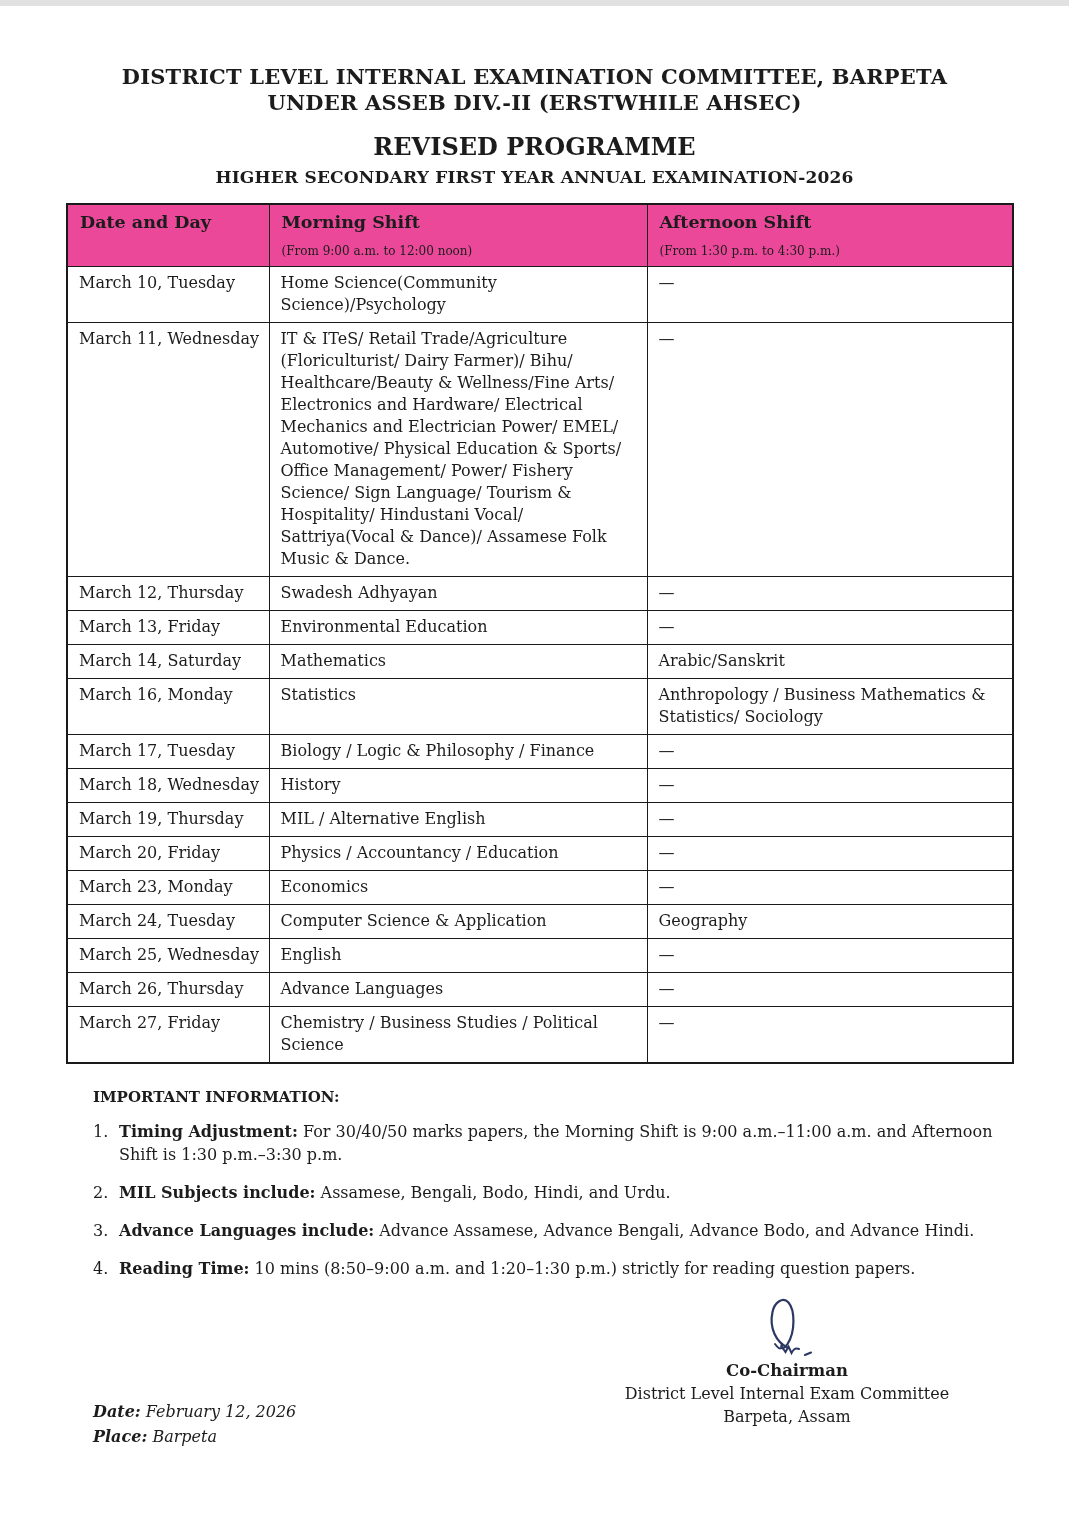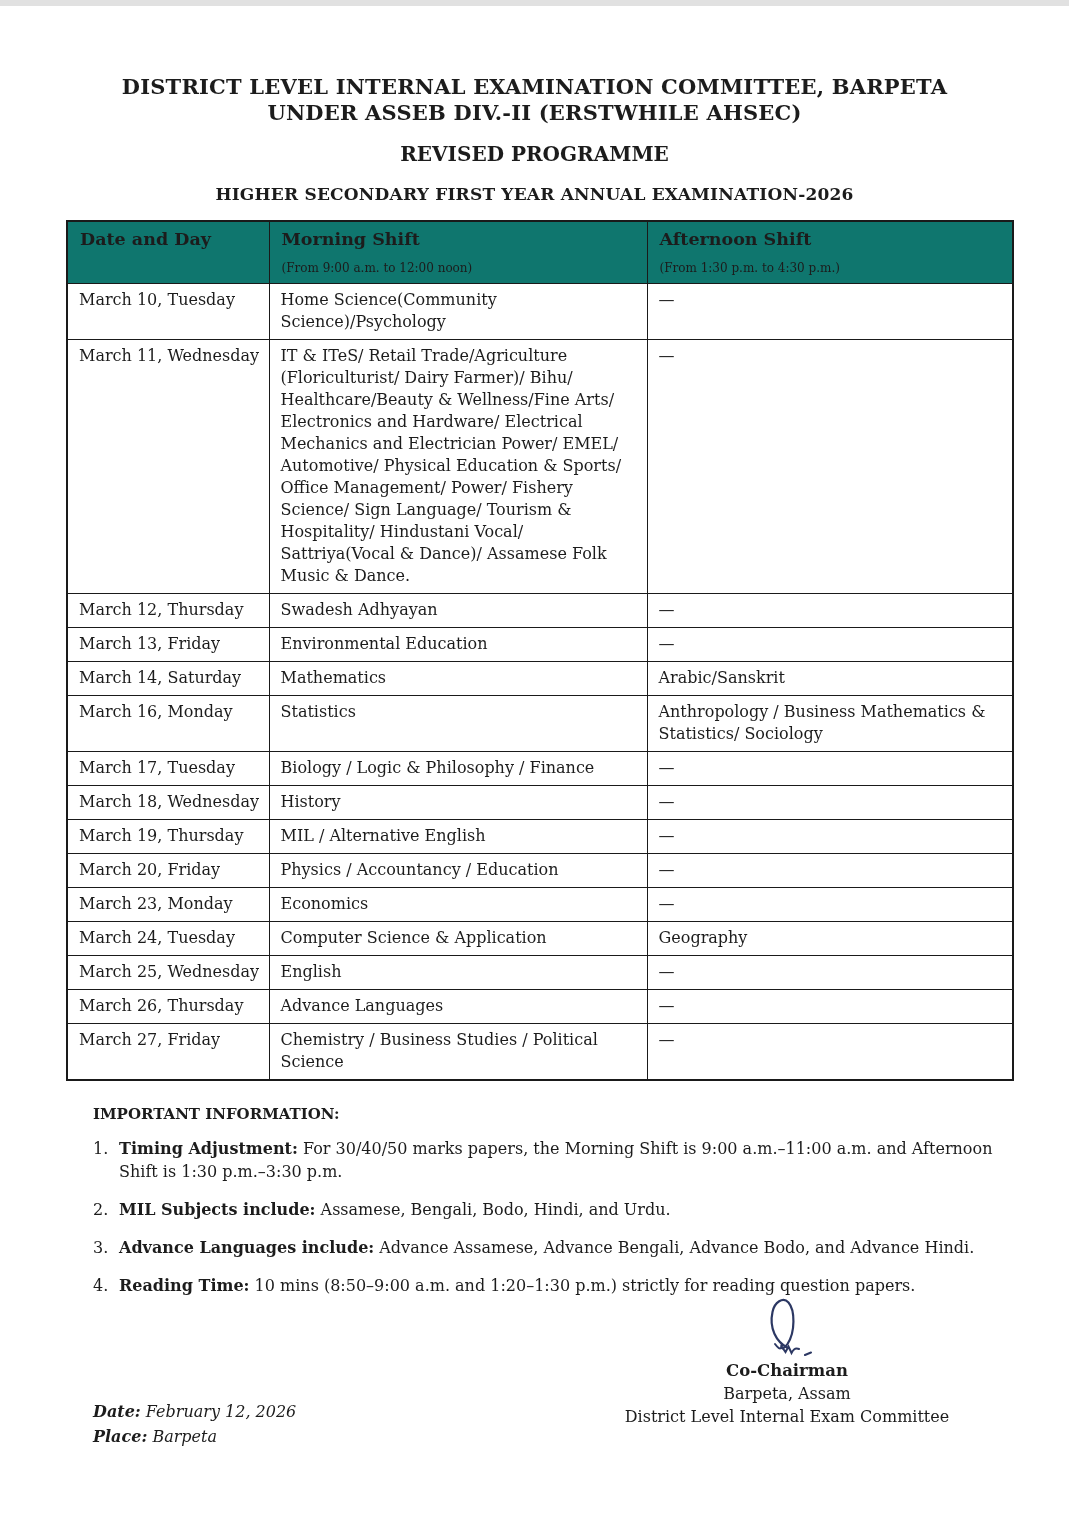--- a/index.html
+++ b/index.html
@@ -10,43 +10,43 @@
     background:#ffffff;
     font-family:"DejaVu Serif", serif;
     color:#1c1c1c;
     overflow:hidden;
   }
   .top-strip{
     position:absolute;top:0;left:0;width:1069px;height:6px;background:#e1e1e1;
   }
   header{ text-align:center; padding-top:62px; }
   .title{
-    font-size:21px;font-weight:bold;line-height:26px;margin:12px;
+    font-size:21px;font-weight:bold;line-height:26px;margin:2px;
     letter-spacing:0.2px;
   }
-  .subtitle1{font-size:20px;font-weight:bold;margin-top:16px;}
-  .subtitle2{font-size:17px;font-weight:bold;margin-top:18px;letter-spacing:0.2px;}
+  .subtitle1{font-size:24px;font-weight:bold;margin-top:16px;}
+  .subtitle2{font-size:17px;font-weight:bold;margin-top:6px;letter-spacing:0.2px;}
 
   table.exam{
     border-collapse:collapse;
     margin:16px 0 0 66px;
     width:946px;
     table-layout:fixed;
     border:2px solid #1a1a1a;
   }
   table.exam th, table.exam td{
     border:1.5px solid #1a1a1a;
     vertical-align:top;
     text-align:left;
   }
   col.c-date{width:202px;}
   col.c-morning{width:378px;}
   col.c-afternoon{width:366px;}
   table.exam thead th{
-    background:#0f766e;
+    background:#ec4899;
     font-size:17.5px;
     padding:7px 12px 8px 12px;
   }
   th.center{text-align:center;}
   .th-sub{font-size:12px;font-weight:normal;margin-top:12px;}
   table.exam td{
     font-size:16px;
     line-height:22px;
     padding:5px 11px 6px 11px;
     font-weight:normal;
@@ -221,16 +221,16 @@
 
   <div class="footer-right">
     <div class="sig-wrap">
       <svg width="64" height="64" viewBox="0 0 64 64" fill="none" xmlns="http://www.w3.org/2000/svg">
         <path d="M33 56 C 21 50, 14 36, 17.5 20 C 19.5 10, 28 4.5, 33.5 10.5 C 40 18, 40.5 40, 32.5 52 C 29.5 56.5, 25.5 58.5, 26.5 53" stroke="#2c3863" stroke-width="2.2" stroke-linecap="round" fill="none"></path>
         <path d="M20 52 C 23 56, 25 58, 27 55 L 30.5 60 L 33.5 54.5 L 36.5 61 C 38.5 57, 41 55.5, 44 57" stroke="#2c3863" stroke-width="2" stroke-linecap="round" fill="none"></path>
         <path d="M50 63 L 56 60.5" stroke="#2c3863" stroke-width="2" stroke-linecap="round" fill="none"></path>
       </svg>
     </div>
     <div class="sig-title">Co-Chairman</div>
+    <div>District Level Internal Exam Committee</div>
     <div>Barpeta, Assam</div>
-    <div>District Level Internal Exam Committee</div>
   </div>
 </div>
 
 </body></html>

